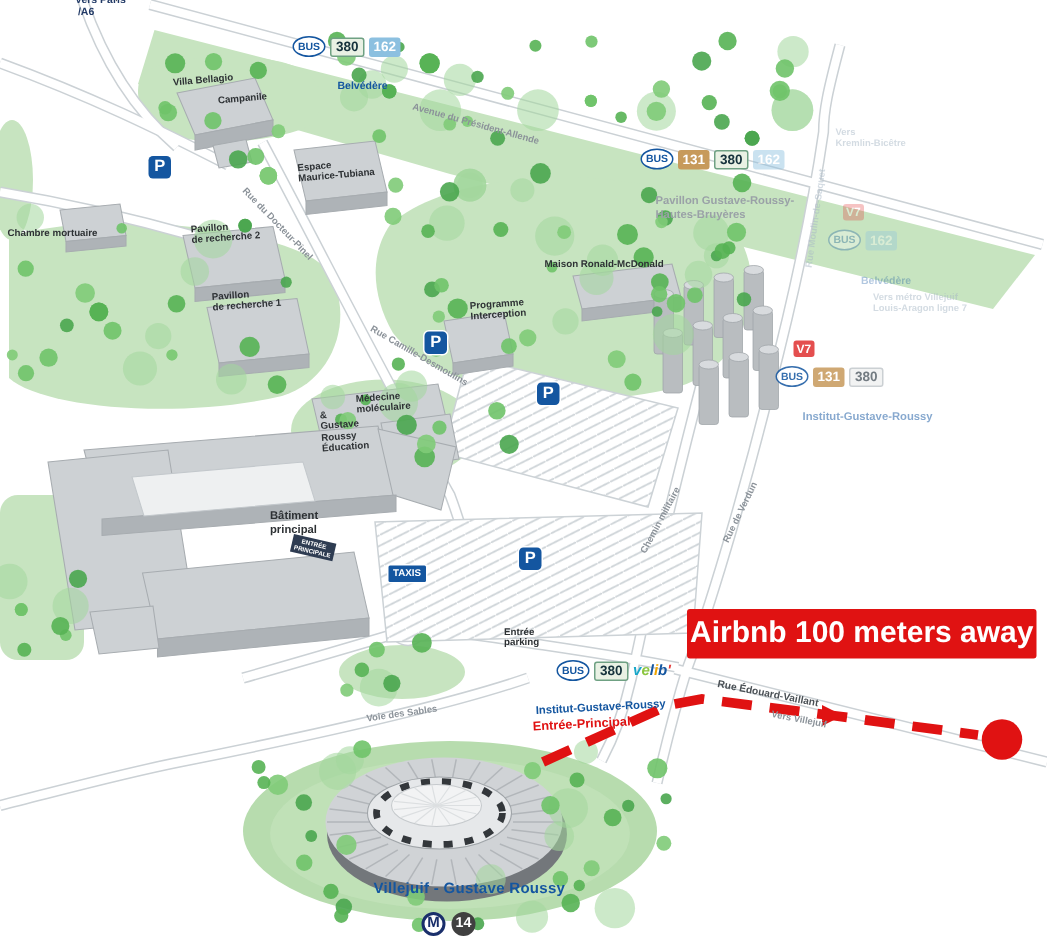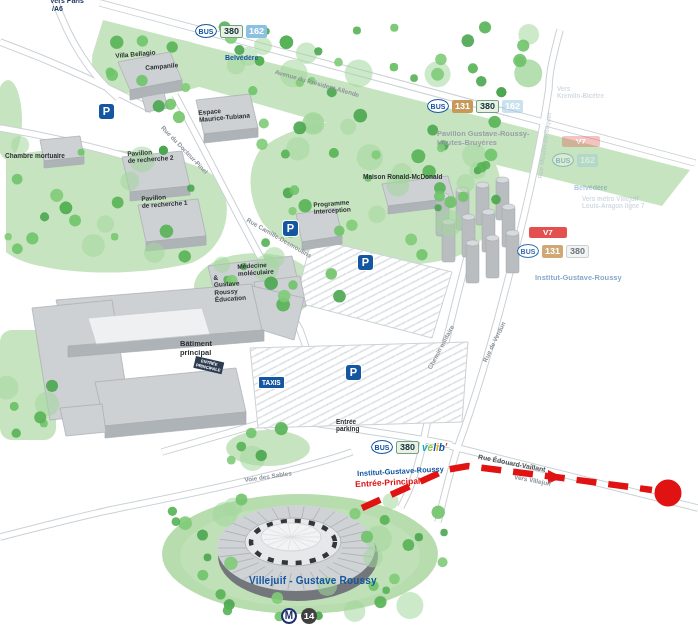--- a/index.html
+++ b/index.html
@@ -25,21 +25,21 @@
   .stop-label{position:absolute;white-space:pre;font-weight:bold;line-height:1.15;transform-origin:0 0;}
   .badge{display:inline-flex;align-items:center;justify-content:center;height:13px;padding:0 3px;
          border-radius:2px;font-size:9px;font-weight:bold;box-sizing:border-box;}
   .b-bus{width:22px;height:14px;border:1.5px solid #1456a0;border-radius:50%;color:#1456a0;
          font-size:7px;background:#fff;padding:0;}
   .b-380{background:#e9f1e4;border:1px solid #6fa183;color:#15323c;}
   .b-162{background:#8cc0e0;color:#fff;}
   .b-162f{background:#8cc0e0;color:#fff;opacity:.45;}
   .b-131{background:#c79a5b;color:#fff;}
   .b-380f{background:#f0f1f2;border:1px solid #c3c8cc;color:#5a646c;}
-  .b-v7{background:#e23d3d;color:#fff;font-size:8px;height:11px;padding:0 14px;position:absolute;}
+  .b-v7{background:#e23d3d;color:#fff;font-size:8px;height:11px;padding:0 2px;position:absolute;}
   .b-velib{background:transparent;font-style:italic;font-size:10px;padding:0;letter-spacing:0;}
   .p-icon{position:absolute;width:15px;height:15px;background:#1456a0;color:#fff;border-radius:3px;
           font-weight:bold;font-size:11px;line-height:15px;text-align:center;box-shadow:0 0 0 1px #fff;}
   .taxis{position:absolute;background:#1456a0;color:#fff;font-weight:bold;font-size:6.5px;
          line-height:11px;padding:0 3px;border-radius:1px;box-shadow:0 0 0 1px #fff;}
   .m-badge{position:absolute;left:281px;top:608px;width:16px;height:16px;border:2px solid #1a2f6b;
            border-radius:50%;background:#fff;color:#1a2f6b;font-weight:bold;font-size:10px;
            line-height:12px;text-align:center;box-sizing:border-box;}
   .l14-badge{position:absolute;left:301px;top:608px;width:16px;height:16px;border-radius:50%;
            background:#404040;color:#fff;font-weight:bold;font-size:9.5px;line-height:16px;
@@ -452,21 +452,21 @@
       <div class="lbl s-road" style="left: 426px; top: 367px; transform: rotate(-62deg);">Chemin militaire</div>
       <div class="lbl s-road" style="left: 481px; top: 360px; transform: rotate(-64deg);">Rue de Verdun</div>
       <div class="lbl s-faded" style="left: 536px; top: 178px; transform: rotate(-82deg); opacity: 0.5;">Rue Moulin-de-Saquet</div>
       <div class="lbl s-road" style="left: 244px; top: 476px; transform: rotate(-8deg);">Voie des Sables</div>
       <div class="lbl s-road-dark" style="left: 479px; top: 453px; transform: rotate(11deg);">Rue Édouard-Vaillant</div>
       <div class="lbl s-road" style="left: 515px; top: 473px; transform: rotate(11deg);">Vers Villejuif</div>
       <div class="lbl s-faded" style="left: 557px; top: 85px; opacity: 0.5;">Vers
 Kremlin-Bicêtre</div>
       <div class="lbl s-faded" style="left: 582px; top: 195px; opacity: 0.5;">Vers métro Villejuif
 Louis-Aragon ligne 7</div>
-      <div class="lbl s-blue-lg" style="left: 249px; top: 575px;">Villejuif - Gustave Roussy</div>
+      <div class="lbl s-blue-lg" style="left: 249px; top: 587px;">Villejuif - Gustave Roussy</div>
       <div class="stop" style="left: 195px; top: 24px; opacity: 1;">
         <span class="badge b-bus">BUS</span>
         <span class="badge b-380">380</span>
         <span class="badge b-162">162</span>
         <div class="stop-label s-blue" style="left: 30px; top: 30px;">Belvédère</div>
       </div>
       <div class="stop" style="left: 427px; top: 99px; opacity: 1;">
         <span class="badge b-bus">BUS</span>
         <span class="badge b-131">131</span>
         <span class="badge b-380">380</span>
@@ -504,13 +504,14 @@
       <div class="p-icon" style="left: 99px; top: 104px;">P</div>
       <div class="p-icon" style="left: 283px; top: 221px;">P</div>
       <div class="p-icon" style="left: 358px; top: 255px;">P</div>
       <div class="p-icon" style="left: 346px; top: 365px;">P</div>
       <div class="taxis" style="left: 259px; top: 377px;">TAXIS</div>
     </div>
 
   <div class="m-badge">M</div>
   <div class="l14-badge">14</div>
 
+  <div class="airbnb">Airbnb 100 meters away</div>
 </div>
 
 </body></html>

